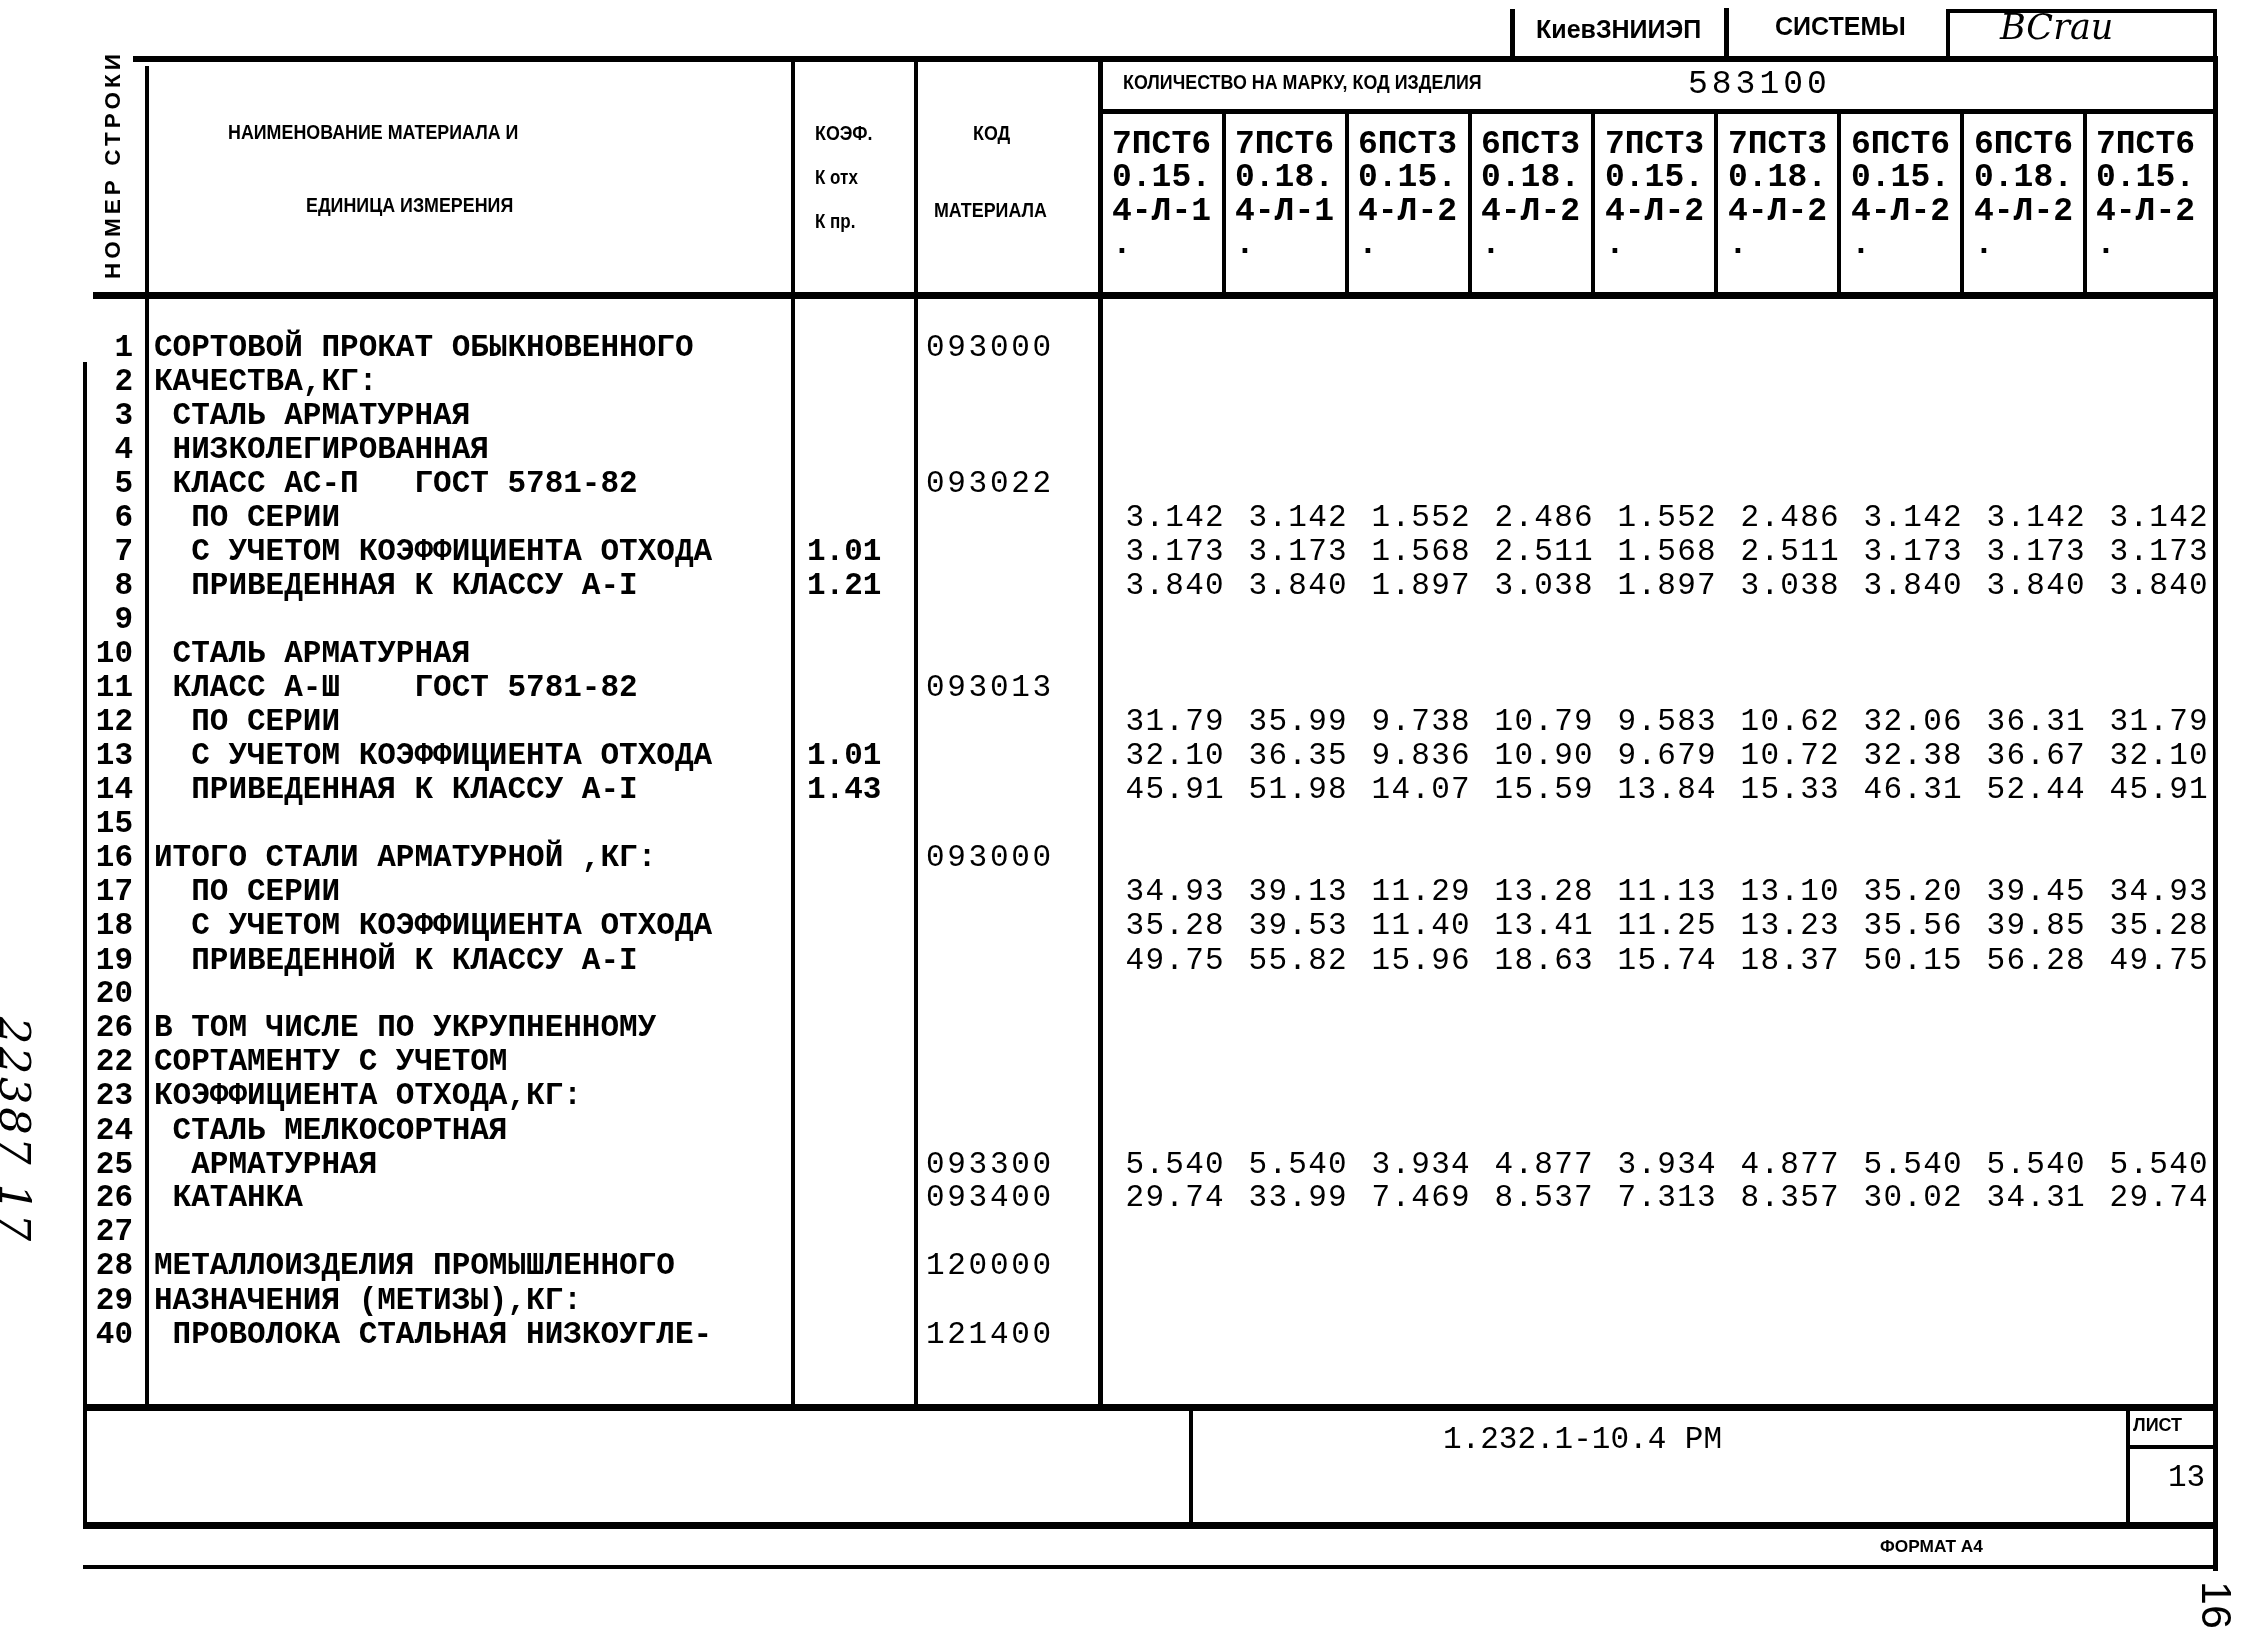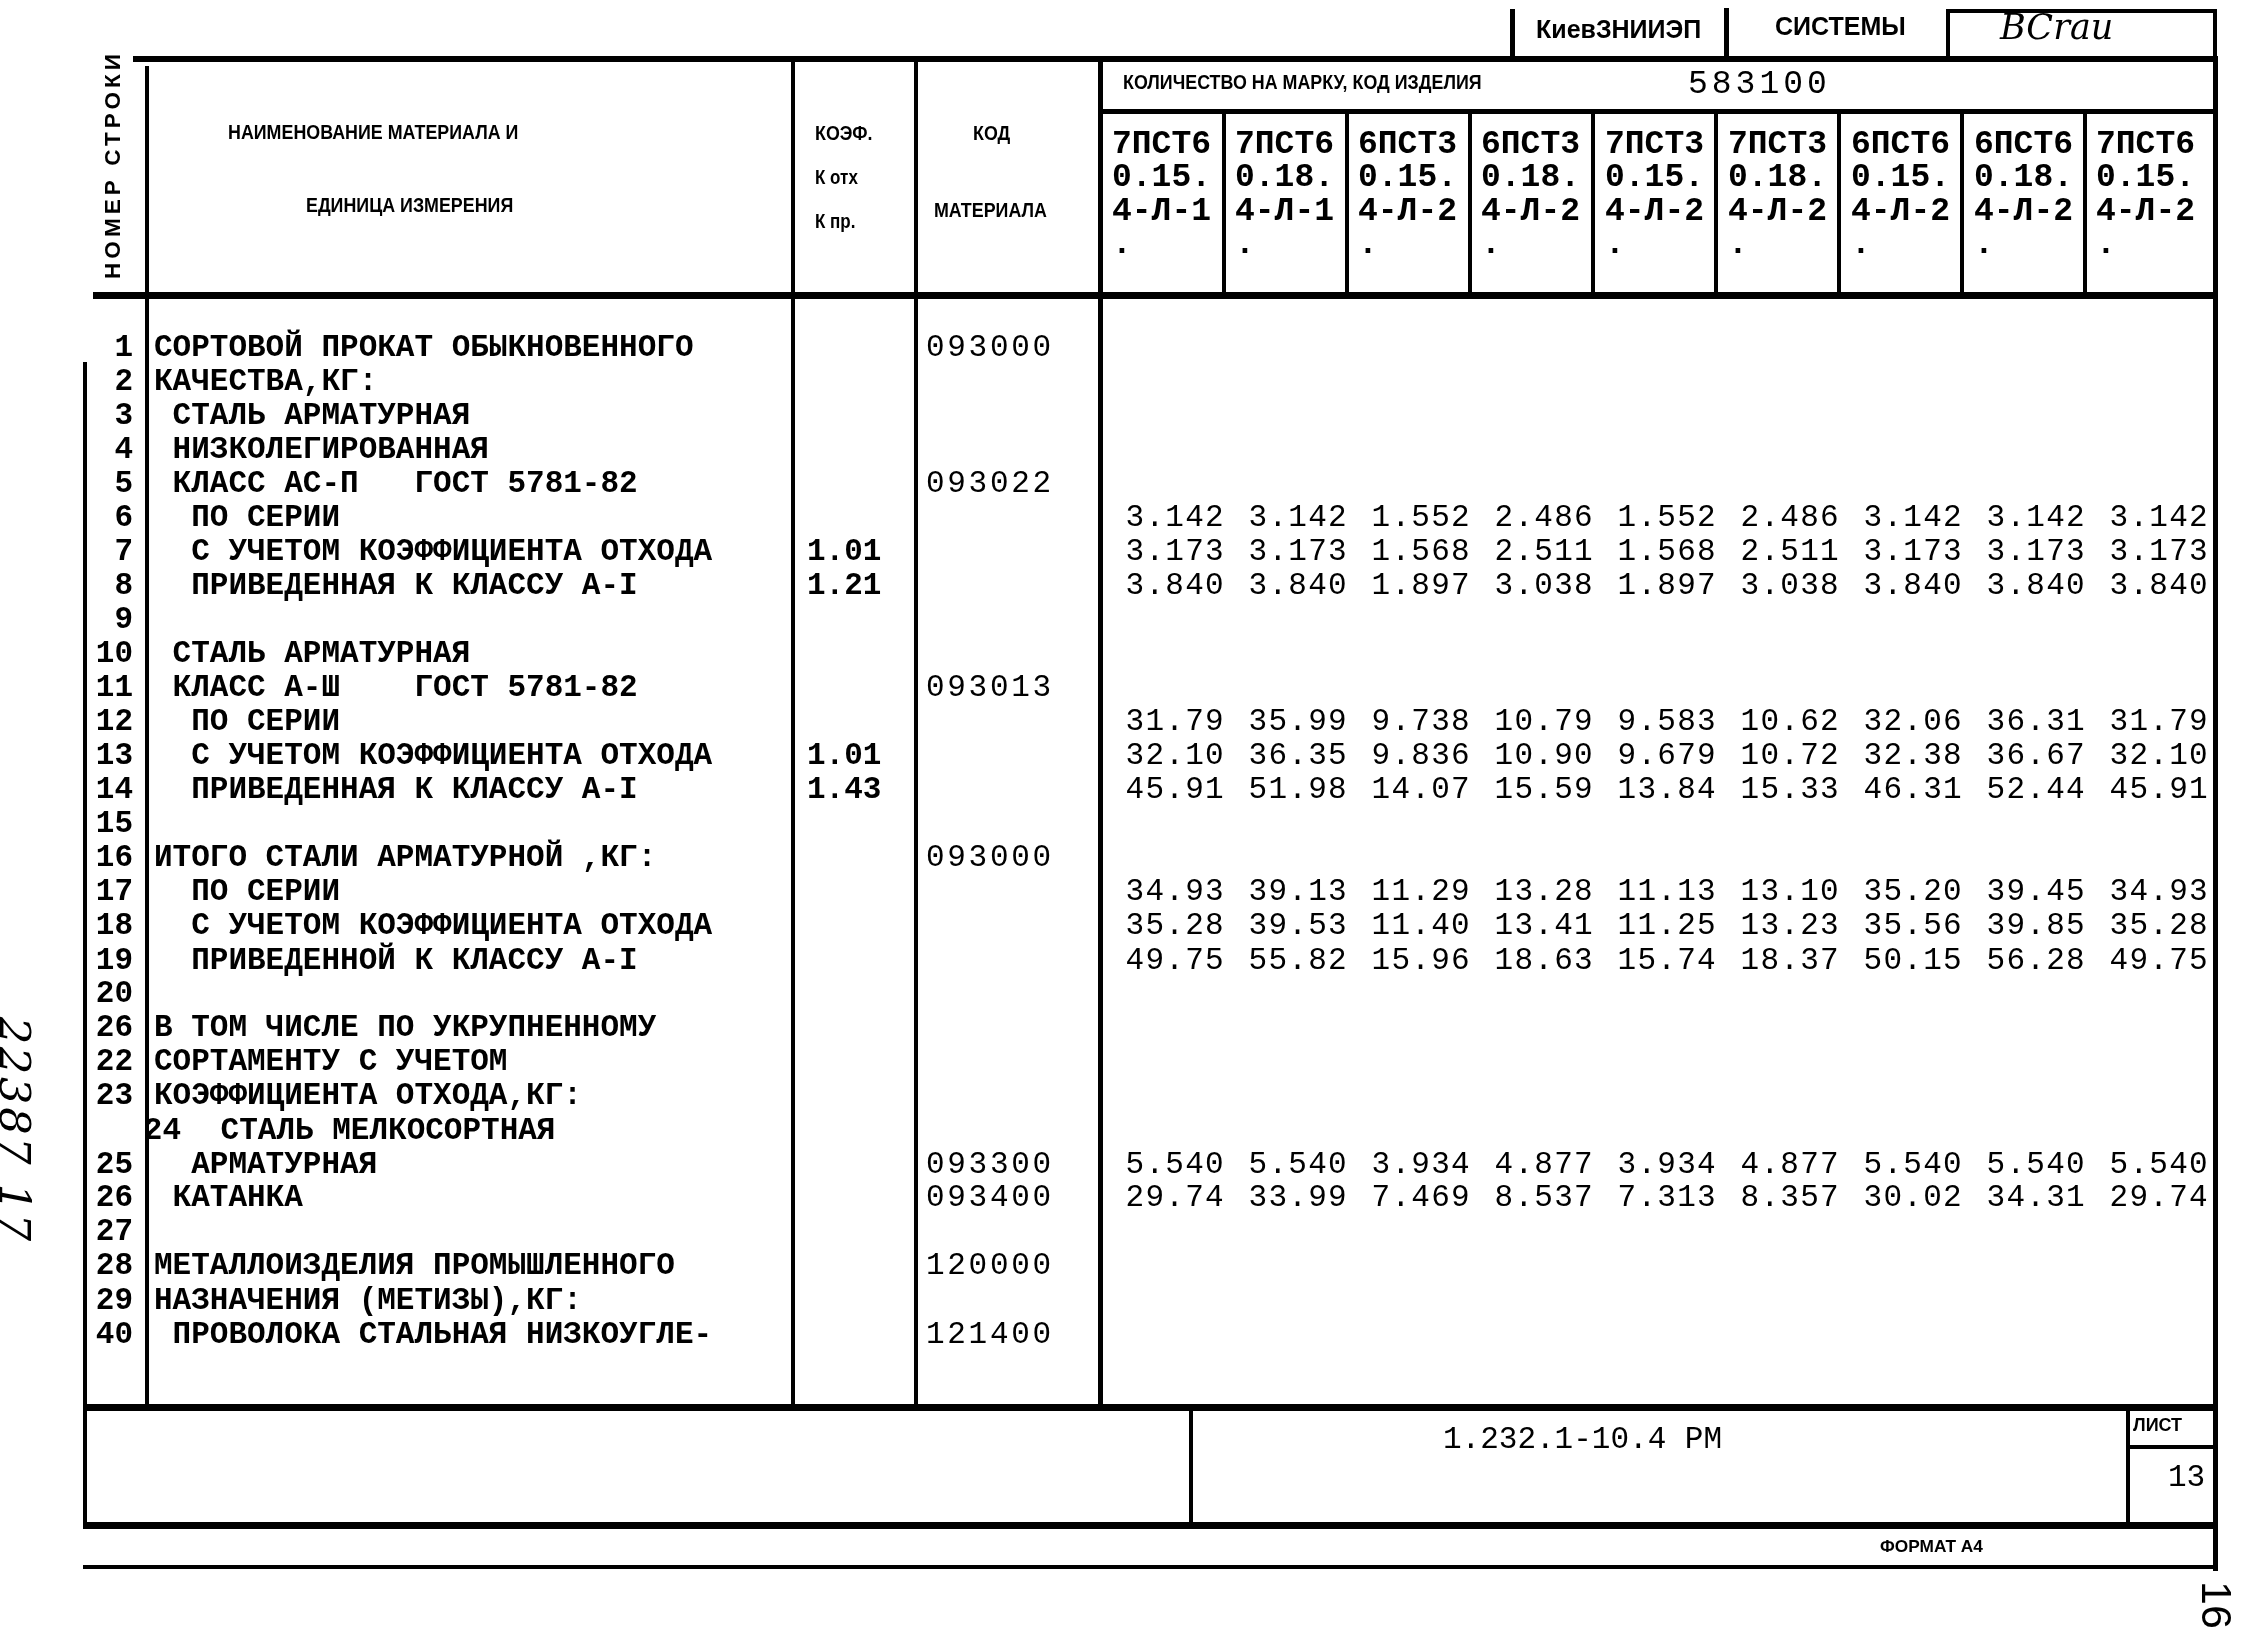--- a/index.html
+++ b/index.html
@@ -120,21 +120,21 @@
     <div class="row" style="left: 0px; width: 2250px; top: 773px;"><span class="rn">14</span><span class="nm">  ПРИВЕДЕННАЯ К КЛАССУ А-I</span><span class="cf">1.43</span><span class="cd" style="letter-spacing: 2.7px; font-weight: normal;"></span><span class="val" style="left: 1103px; font-weight: normal;">45.91</span><span class="val" style="left: 1226px; font-weight: normal;">51.98</span><span class="val" style="left: 1349px; font-weight: normal;">14.07</span><span class="val" style="left: 1472px; font-weight: normal;">15.59</span><span class="val" style="left: 1595px; font-weight: normal;">13.84</span><span class="val" style="left: 1718px; font-weight: normal;">15.33</span><span class="val" style="left: 1841px; font-weight: normal;">46.31</span><span class="val" style="left: 1964px; font-weight: normal;">52.44</span><span class="val" style="left: 2087px; font-weight: normal;">45.91</span></div>
     <div class="row" style="left: 0px; width: 2250px; top: 807px;"><span class="rn">15</span><span class="nm"></span><span class="cf"></span><span class="cd" style="letter-spacing: 2.7px; font-weight: normal;"></span></div>
     <div class="row" style="left: 0px; width: 2250px; top: 841px;"><span class="rn">16</span><span class="nm">ИТОГО СТАЛИ АРМАТУРНОЙ ,КГ:</span><span class="cf"></span><span class="cd" style="letter-spacing: 2.7px; font-weight: normal;">093000</span></div>
     <div class="row" style="left: 0px; width: 2250px; top: 875px;"><span class="rn">17</span><span class="nm">  ПО СЕРИИ</span><span class="cf"></span><span class="cd" style="letter-spacing: 2.7px; font-weight: normal;"></span><span class="val" style="left: 1103px; font-weight: normal;">34.93</span><span class="val" style="left: 1226px; font-weight: normal;">39.13</span><span class="val" style="left: 1349px; font-weight: normal;">11.29</span><span class="val" style="left: 1472px; font-weight: normal;">13.28</span><span class="val" style="left: 1595px; font-weight: normal;">11.13</span><span class="val" style="left: 1718px; font-weight: normal;">13.10</span><span class="val" style="left: 1841px; font-weight: normal;">35.20</span><span class="val" style="left: 1964px; font-weight: normal;">39.45</span><span class="val" style="left: 2087px; font-weight: normal;">34.93</span></div>
     <div class="row" style="left: 0px; width: 2250px; top: 909px;"><span class="rn">18</span><span class="nm">  С УЧЕТОМ КОЭФФИЦИЕНТА ОТХОДА</span><span class="cf"></span><span class="cd" style="letter-spacing: 2.7px; font-weight: normal;"></span><span class="val" style="left: 1103px; font-weight: normal;">35.28</span><span class="val" style="left: 1226px; font-weight: normal;">39.53</span><span class="val" style="left: 1349px; font-weight: normal;">11.40</span><span class="val" style="left: 1472px; font-weight: normal;">13.41</span><span class="val" style="left: 1595px; font-weight: normal;">11.25</span><span class="val" style="left: 1718px; font-weight: normal;">13.23</span><span class="val" style="left: 1841px; font-weight: normal;">35.56</span><span class="val" style="left: 1964px; font-weight: normal;">39.85</span><span class="val" style="left: 2087px; font-weight: normal;">35.28</span></div>
     <div class="row" style="left: 0px; width: 2250px; top: 944px;"><span class="rn">19</span><span class="nm">  ПРИВЕДЕННОЙ К КЛАССУ А-I</span><span class="cf"></span><span class="cd" style="letter-spacing: 2.7px; font-weight: normal;"></span><span class="val" style="left: 1103px; font-weight: normal;">49.75</span><span class="val" style="left: 1226px; font-weight: normal;">55.82</span><span class="val" style="left: 1349px; font-weight: normal;">15.96</span><span class="val" style="left: 1472px; font-weight: normal;">18.63</span><span class="val" style="left: 1595px; font-weight: normal;">15.74</span><span class="val" style="left: 1718px; font-weight: normal;">18.37</span><span class="val" style="left: 1841px; font-weight: normal;">50.15</span><span class="val" style="left: 1964px; font-weight: normal;">56.28</span><span class="val" style="left: 2087px; font-weight: normal;">49.75</span></div>
     <div class="row" style="left: 0px; width: 2174px; top: 977px;"><span class="rn">20</span><span class="nm"></span><span class="cf"></span><span class="cd" style="letter-spacing: 2.7px; font-weight: normal;"></span></div>
     <div class="row" style="left: 0px; width: 2250px; top: 1011px;"><span class="rn">26</span><span class="nm">В ТОМ ЧИСЛЕ ПО УКРУПНЕННОМУ</span><span class="cf"></span><span class="cd" style="letter-spacing: 2.7px; font-weight: normal;"></span></div>
     <div class="row" style="left: 0px; width: 2250px; top: 1045px;"><span class="rn">22</span><span class="nm">СОРТАМЕНТУ С УЧЕТОМ</span><span class="cf"></span><span class="cd" style="letter-spacing: 2.7px; font-weight: normal;"></span></div>
     <div class="row" style="left: 0px; width: 2250px; top: 1079px;"><span class="rn">23</span><span class="nm">КОЭФФИЦИЕНТА ОТХОДА,КГ:</span><span class="cf"></span><span class="cd" style="letter-spacing: 2.7px; font-weight: normal;"></span></div>
-    <div class="row" style="left: 0px; width: 2008px; top: 1114px; margin-left: 48px;"><span class="rn">24</span><span class="nm"> СТАЛЬ МЕЛКОСОРТНАЯ</span><span class="cf"></span><span class="cd" style="letter-spacing: 2.7px; font-weight: normal;"></span></div>
+    <div class="row" style="left: 0px; width: 2008px; top: 1114px;"><span class="rn">24</span><span class="nm"> СТАЛЬ МЕЛКОСОРТНАЯ</span><span class="cf"></span><span class="cd" style="letter-spacing: 2.7px; font-weight: normal;"></span></div>
     <div class="row" style="left: 0px; width: 2250px; top: 1148px;"><span class="rn">25</span><span class="nm">  АРМАТУРНАЯ</span><span class="cf"></span><span class="cd" style="letter-spacing: 2.7px; font-weight: normal;">093300</span><span class="val" style="left: 1103px; font-weight: normal;">5.540</span><span class="val" style="left: 1226px; font-weight: normal;">5.540</span><span class="val" style="left: 1349px; font-weight: normal;">3.934</span><span class="val" style="left: 1472px; font-weight: normal;">4.877</span><span class="val" style="left: 1595px; font-weight: normal;">3.934</span><span class="val" style="left: 1718px; font-weight: normal;">4.877</span><span class="val" style="left: 1841px; font-weight: normal;">5.540</span><span class="val" style="left: 1964px; font-weight: normal;">5.540</span><span class="val" style="left: 2087px; font-weight: normal;">5.540</span></div>
     <div class="row" style="left: 0px; width: 2250px; top: 1181px;"><span class="rn">26</span><span class="nm"> КАТАНКА</span><span class="cf"></span><span class="cd" style="letter-spacing: 2.7px; font-weight: normal;">093400</span><span class="val" style="left: 1103px; font-weight: normal;">29.74</span><span class="val" style="left: 1226px; font-weight: normal;">33.99</span><span class="val" style="left: 1349px; font-weight: normal;">7.469</span><span class="val" style="left: 1472px; font-weight: normal;">8.537</span><span class="val" style="left: 1595px; font-weight: normal;">7.313</span><span class="val" style="left: 1718px; font-weight: normal;">8.357</span><span class="val" style="left: 1841px; font-weight: normal;">30.02</span><span class="val" style="left: 1964px; font-weight: normal;">34.31</span><span class="val" style="left: 2087px; font-weight: normal;">29.74</span></div>
     <div class="row" style="left: 0px; width: 2250px; top: 1215px;"><span class="rn">27</span><span class="nm"></span><span class="cf"></span><span class="cd" style="letter-spacing: 2.7px; font-weight: normal;"></span></div>
     <div class="row" style="left: 0px; width: 2250px; top: 1249px;"><span class="rn">28</span><span class="nm">МЕТАЛЛОИЗДЕЛИЯ ПРОМЫШЛЕННОГО</span><span class="cf"></span><span class="cd" style="letter-spacing: 2.7px; font-weight: normal;">120000</span></div>
     <div class="row" style="left: 0px; width: 1936px; top: 1284px;"><span class="rn">29</span><span class="nm">НАЗНАЧЕНИЯ (МЕТИЗЫ),КГ:</span><span class="cf"></span><span class="cd" style="letter-spacing: 2.7px; font-weight: normal;"></span></div>
     <div class="row" style="left: 0px; width: 2250px; top: 1318px;"><span class="rn">40</span><span class="nm"> ПРОВОЛОКА СТАЛЬНАЯ НИЗКОУГЛЕ-</span><span class="cf"></span><span class="cd" style="letter-spacing: 2.7px; font-weight: normal;">121400</span></div>
   </div>
 
 <div class="vl" style="left:1189px;top:1405px;width:4px;height:120px;"></div>
 <div class="vl" style="left:2126px;top:1405px;width:4px;height:120px;"></div>

